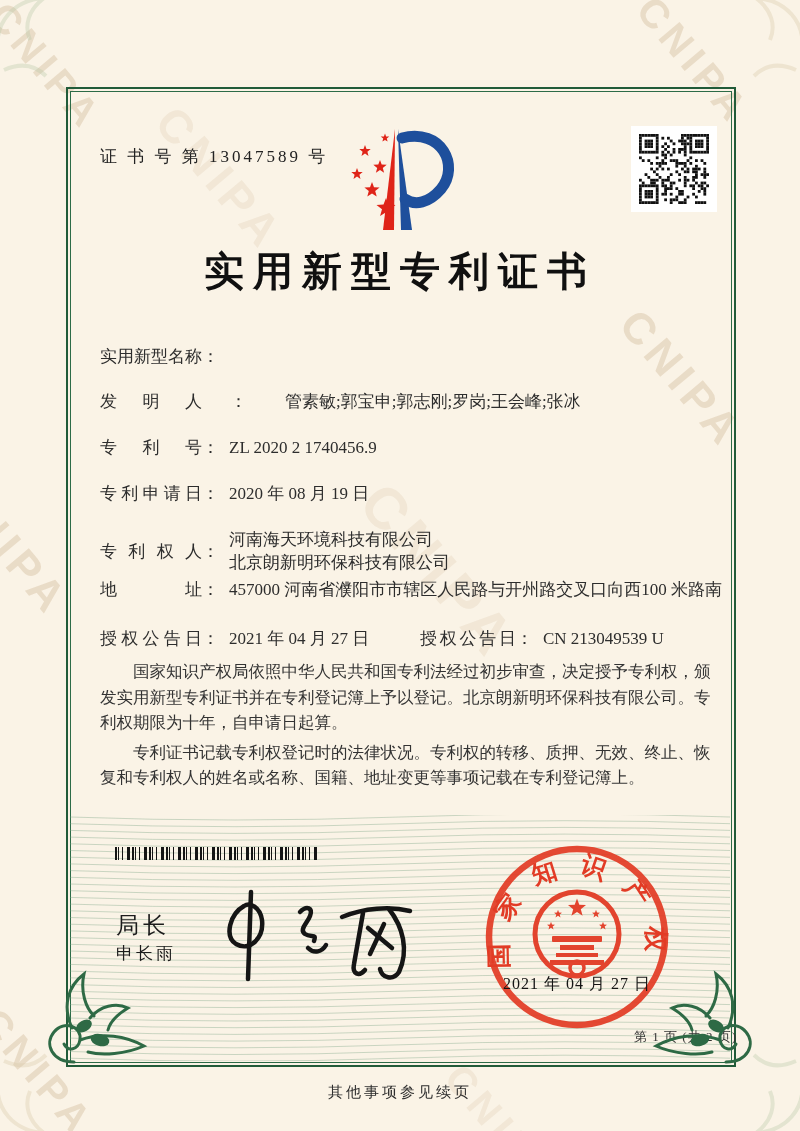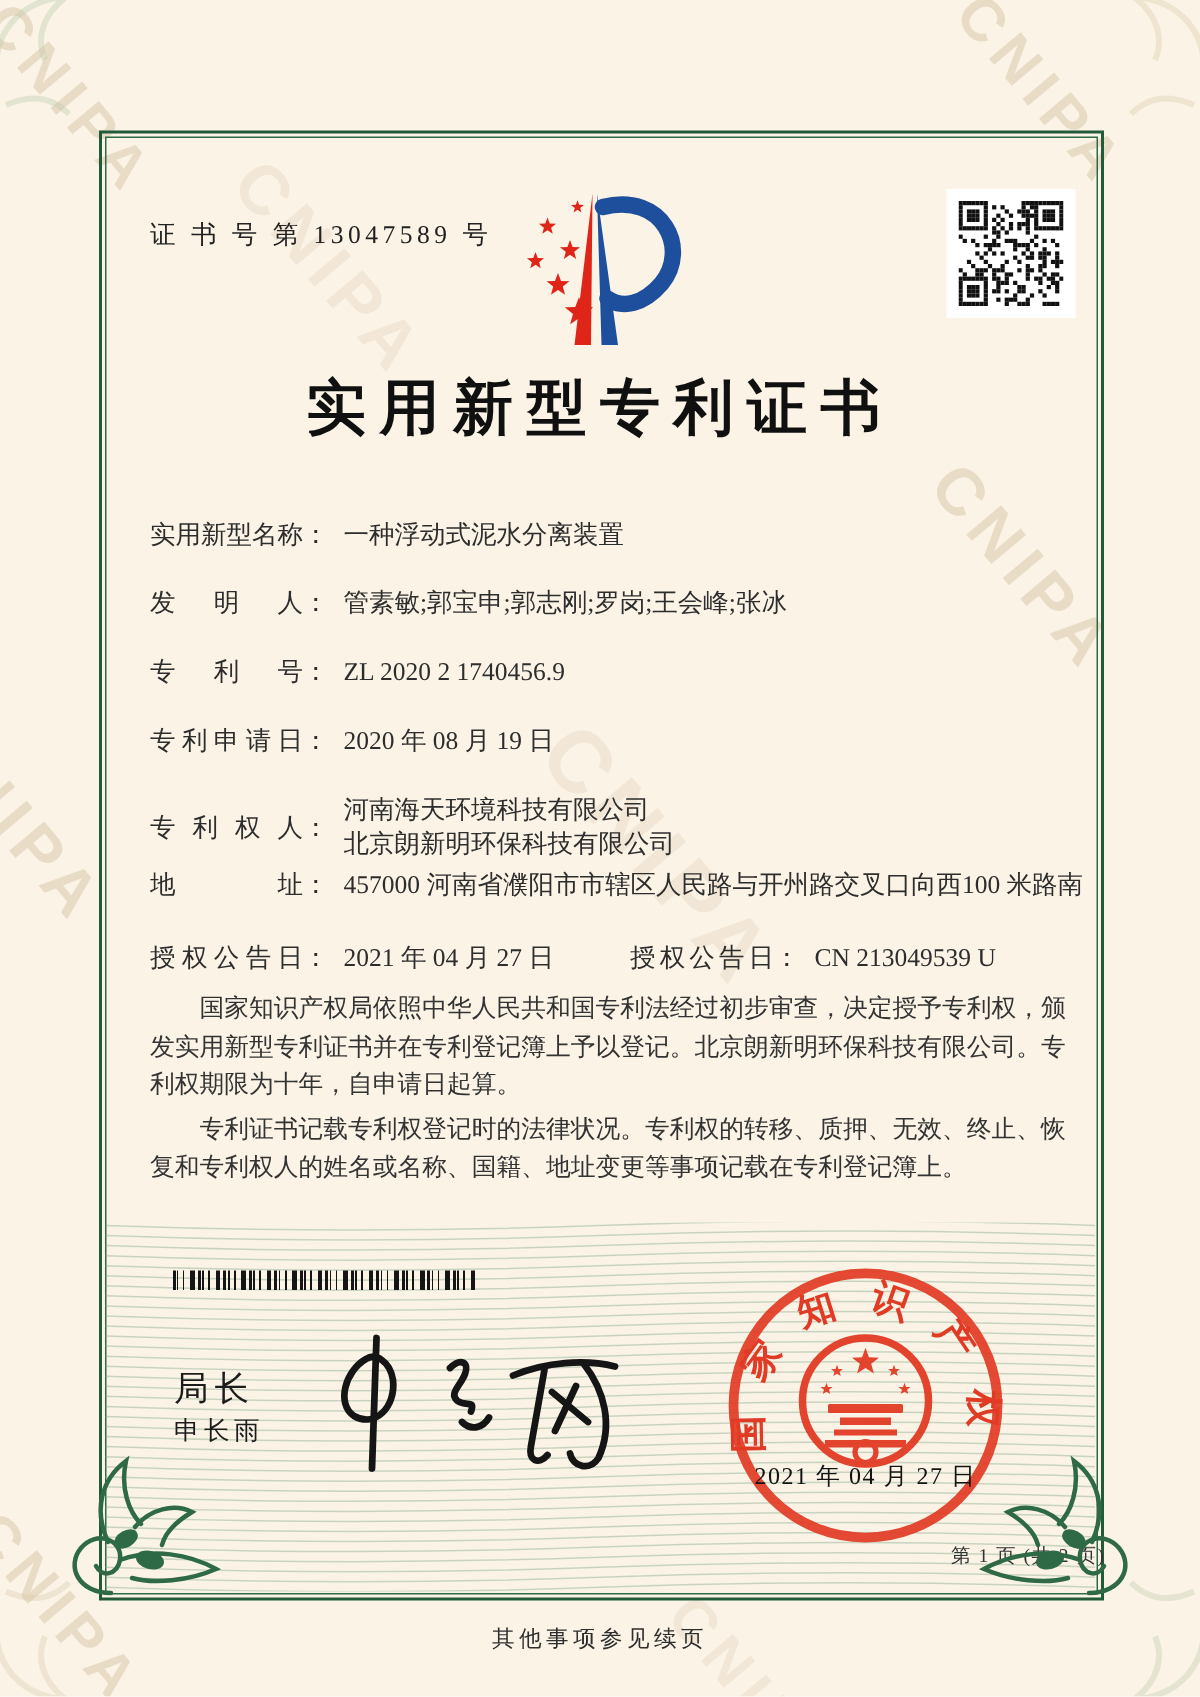--- a/index.html
+++ b/index.html
@@ -33,21 +33,21 @@
   .title{
     position:absolute; left:0; top:244px; width:100%; text-align:center;
     font-size:40px; font-weight:700; letter-spacing:9px; color:#101010; z-index:3;
   }
 
   .fields{ position:absolute; left:100px; top:0; width:630px; font-size:17px; color:#2d2d2d; z-index:3; }
   .frow{ position:absolute; left:0; display:flex; align-items:center; width:628px;}
   .flabel{ display:inline-block; width:102px; text-align:justify; text-align-last:justify; flex:none; }
   .fcolon{ flex:none; }
   .fvalue{ margin-left:10px; line-height:23px; }
-  .row-name{ top:345px; } .row-inventors{ top:390px; } .row-patno{ top:436px; }
+  .row-name{ top:345px; } .row-inventors{ top:390px;gap:28px; } .row-patno{ top:436px; }
   .row-filing{ top:482px; } .row-patentee{ top:528px; } .row-address{ top:578px; }
   .row-grant{ top:627px; }
   .grant-right{ position:absolute; left:320px; top:0; display:flex; }
   .flabel.small{ width:96px; }
   .fvalue.addr{ width:508px; }
 
   .paras{ position:absolute; left:100px; top:659px; width:624px; font-size:16.5px;
           line-height:25.5px; color:#333; z-index:3; }
   .paras p{ margin:0 0 4px 0; text-indent:2em; }
 
@@ -431,21 +431,20 @@
         <rect x="64.40" y="67.20" width="2.80" height="2.80" fill="#111"></rect>
       </svg>
   </div>
 
   <div class="title">实用新型专利证书</div>
 
   <div class="fields">
     <div class="frow row-name">
       <span class="flabel">实用新型名称</span>
         <span class="fcolon">：</span>
-      <span class="fvalue">一种浮动式泥水分离装置</span>
     </div>
     <div class="frow row-inventors">
       <span class="flabel">发明人</span>
         <span class="fcolon">：</span>
       <span class="fvalue">管素敏;郭宝申;郭志刚;罗岗;王会峰;张冰</span>
     </div>
     <div class="frow row-patno">
       <span class="flabel">专利号</span>
         <span class="fcolon">：</span>
       <span class="fvalue">ZL 2020 2 1740456.9</span>

